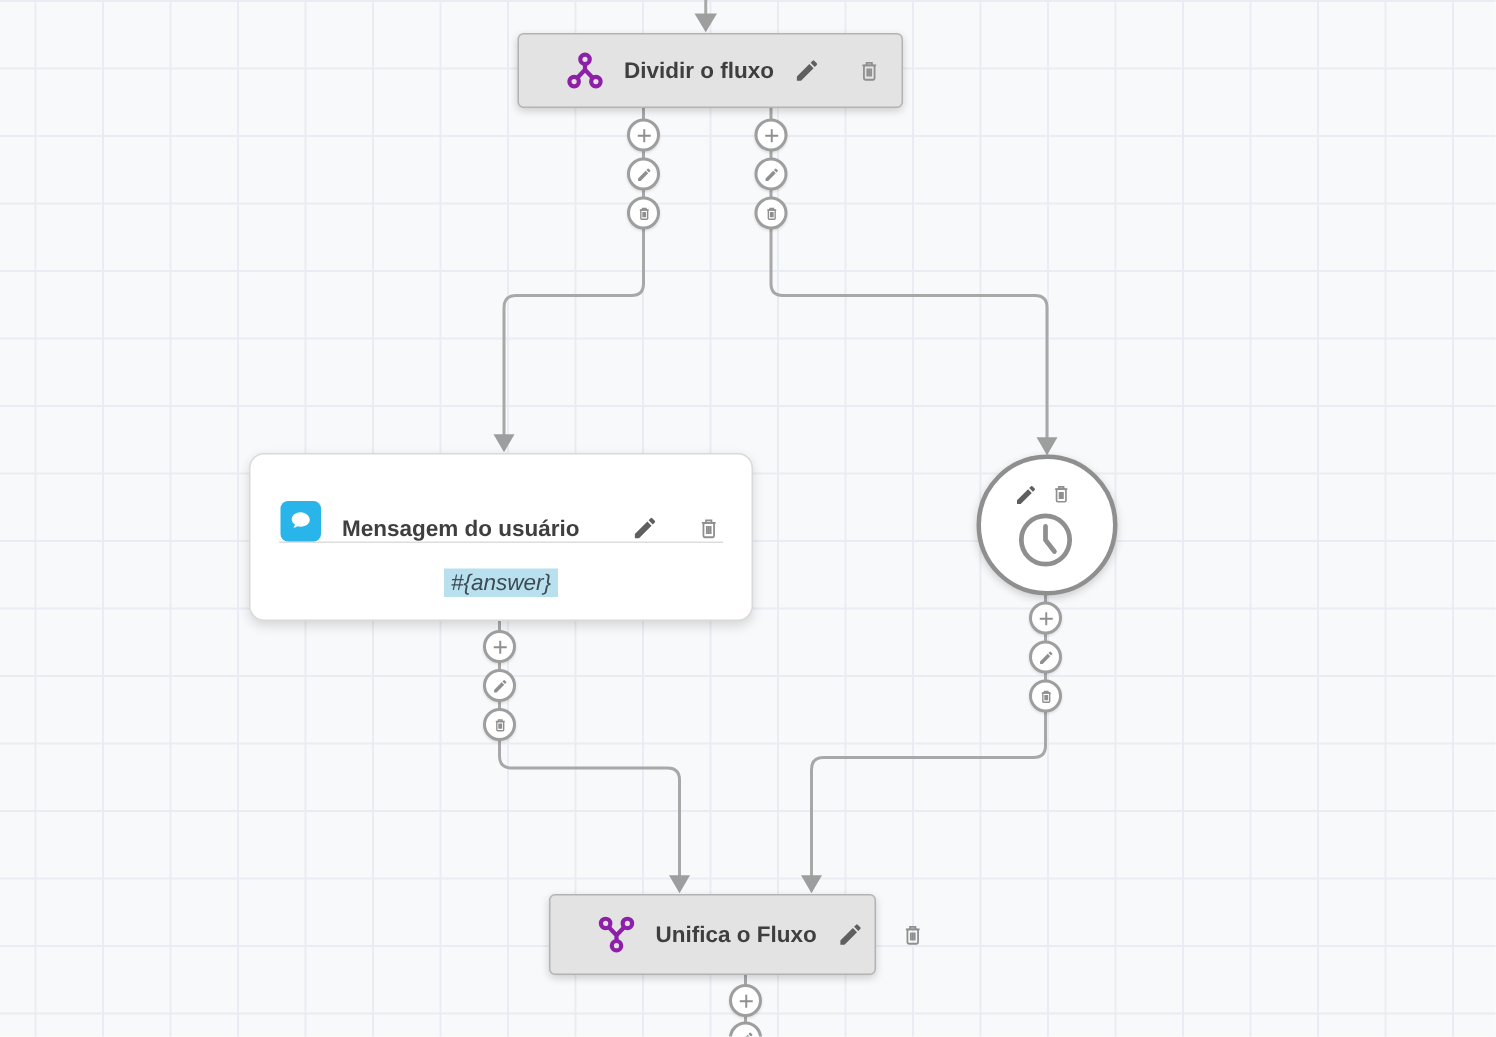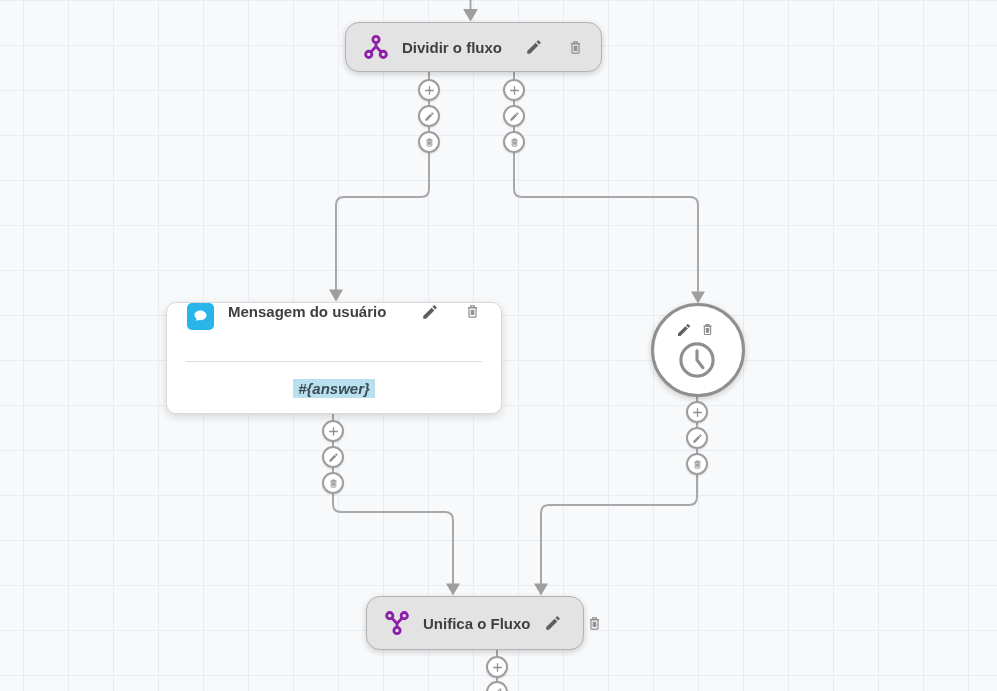--- a/index.html
+++ b/index.html
@@ -18,44 +18,44 @@
       linear-gradient(to right, var(--grid-line) 1px, transparent 1px),
       linear-gradient(to bottom, var(--grid-line) 1px, transparent 1px);
     background-size:45px 45px; background-position:23px 0;
   }
   svg.connectors{position:absolute;left:0;top:0;z-index:1;}
   .conn{stroke:var(--connector);stroke-width:2;fill:none;}
   .arrowhead{fill:var(--arrow);stroke:none;}
 
   .gray-node{
     position:absolute; z-index:2; background:var(--node-fill);
-    border:1px solid var(--node-border); border-radius:14px;
+    border:1px solid var(--node-border); border-radius:4px;
     box-shadow:0 2px 6px rgba(0,0,0,.18);
-    display:flex; align-items:center; padding:0 17px; gap:13px;
+    display:flex; align-items:center; padding:0 31px; gap:13px;
   }
   .node-title{font-size:15px;font-weight:700;color:var(--node-text);white-space:nowrap;}
   .hicon{display:inline-flex;align-items:center;justify-content:center;cursor:pointer;}
   .hicon.edit{color:var(--icon-dark);margin-left:auto;}
   .hicon.del{color:var(--icon-mid);margin-left:11px;}
 
   .card{
     position:absolute; z-index:2; background:var(--card-bg);
     border:1px solid var(--card-border); border-radius:10px;
     box-shadow:0 3px 8px rgba(0,0,0,.14);
   }
-  .card-header{display:flex;align-items:flex-start;height:58px;padding:0 20px;gap:14px;}
+  .card-header{display:flex;align-items:flex-end;height:58px;padding:0 20px;gap:14px;}
   .msg-icon-box{
     width:27px;height:27px;border-radius:5px;background:var(--message-blue);
     display:flex;align-items:center;justify-content:center;flex:none;
   }
   .card-divider{border:none;border-top:1px solid var(--divider);margin:0 19px;}
   .card-body{display:flex;align-items:center;justify-content:center;height:52px;}
   .var-chip{
     font-size:15px;font-style:italic;color:var(--highlight-text);
-    background:var(--highlight-bg);padding:1px 5px;font-weight:bold;
+    background:var(--highlight-bg);padding:1px 5px;
   }
 
   .circle-node{
     position:absolute; z-index:2; width:94px;height:94px;border-radius:50%;
     background:#fff;border:3px solid var(--circle-border);
     box-shadow:0 2px 6px rgba(0,0,0,.18);
   }
   .circle-node .hicon{position:absolute;}
 
   .pbtn{

